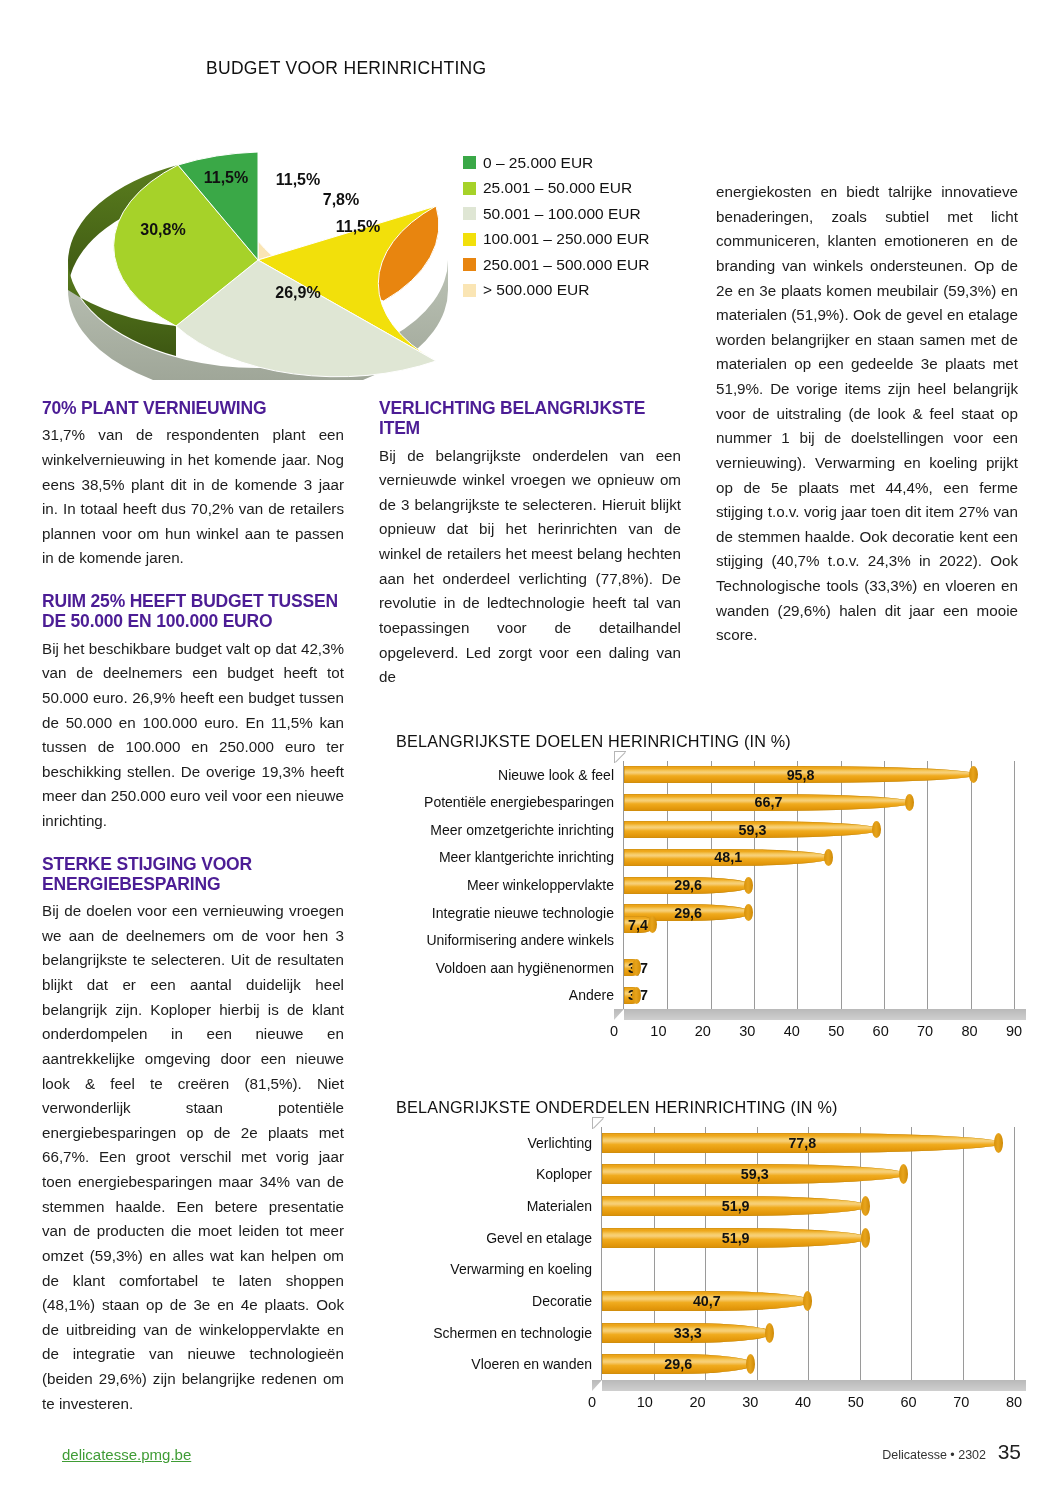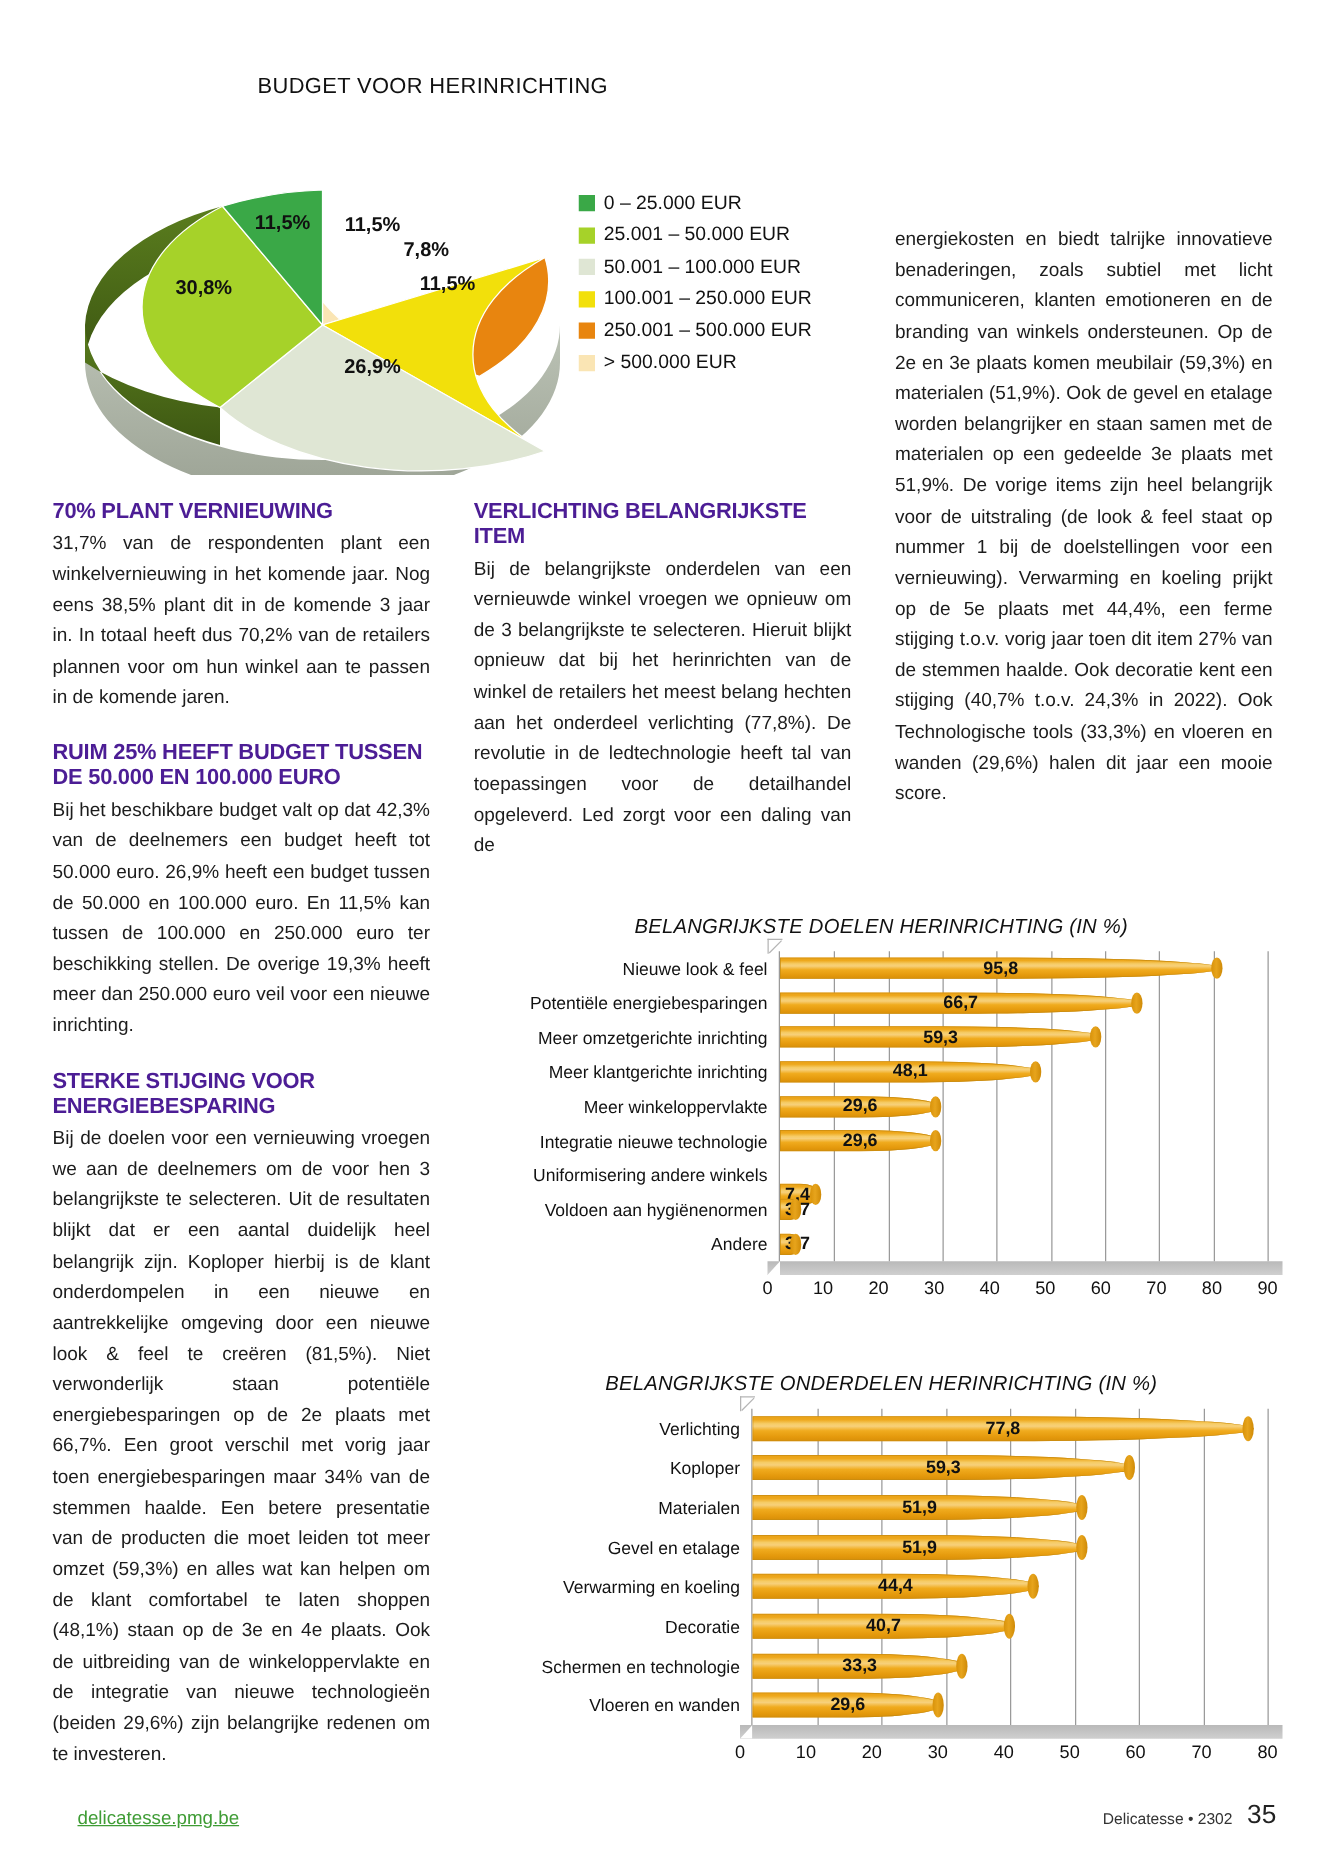--- a/index.html
+++ b/index.html
@@ -42,22 +42,22 @@
     font-size:15.2px;line-height:1.62;text-align:justify;
     color:#1c1c1c;
     -webkit-hyphens:none;hyphens:none;
   }
   .col .blk{margin-bottom:20px;}
   .col .blk:last-child{margin-bottom:0;}
 
   
   .chart{position:absolute;}
   .chart-title{
-    text-align:center;font-size:16.2px;color:#111;letter-spacing:.2px;
-    margin-bottom:10px;white-space:nowrap;font-style:italic;
+    text-align:left;font-size:16.2px;color:#111;letter-spacing:.2px;
+    margin-bottom:10px;white-space:nowrap;
   }
   .chart-body{position:relative;display:flex;}
   .cat-col{
     flex:0 0 auto;text-align:right;padding-right:9px;
     display:flex;flex-direction:column;justify-content:space-between;
   }
   .cat-label{
     font-size:14px;color:#111;line-height:1;
     display:flex;align-items:center;justify-content:flex-end;
     white-space:nowrap;
@@ -280,21 +280,21 @@
           <div class="row" style="position: absolute; left: 0px; right: 0px; top: 115.5px; height: 17px;">
             <div class="bar" style="width: 32.8889%;">
               <div class="bar-value" style="left: 50%; transform: translate(-50%, -50%);">29,6</div>
             </div>
           </div>
           <div class="row" style="position: absolute; left: 0px; right: 0px; top: 143.056px; height: 17px;">
             <div class="bar" style="width: 32.8889%;">
               <div class="bar-value" style="left: 50%; transform: translate(-50%, -50%);">29,6</div>
             </div>
           </div>
-          <div class="row" style="position: absolute; left: 0px; right: 0px; top: 186px; height: 17px;">
+          <div class="row" style="position: absolute; left: 0px; right: 0px; top: 155px; height: 17px;">
             <div class="bar" style="width: 8.22222%;">
               <div class="bar-value" style="left: 4px; transform: translateY(-50%);">7,4</div>
             </div>
           </div>
           <div class="row" style="position: absolute; left: 0px; right: 0px; top: 198.167px; height: 17px;">
             <div class="bar" style="width: 4.11111%;">
               <div class="bar-value" style="left: 4px; transform: translateY(-50%);">3,7</div>
             </div>
           </div>
           <div class="row" style="position: absolute; left: 0px; right: 0px; top: 225.722px; height: 17px;">
@@ -355,25 +355,20 @@
           <div class="row" style="position: absolute; left: 0px; right: 0px; top: 69.0625px; height: 20px;">
             <div class="bar" style="width: 64.875%;">
               <div class="bar-value" style="left: 50%; transform: translate(-50%, -50%);">51,9</div>
             </div>
           </div>
           <div class="row" style="position: absolute; left: 0px; right: 0px; top: 100.688px; height: 20px;">
             <div class="bar" style="width: 64.875%;">
               <div class="bar-value" style="left: 50%; transform: translate(-50%, -50%);">51,9</div>
             </div>
           </div>
-          <div class="row" style="position: absolute; left: 0px; right: 0px; top: 132.312px; height: 20px;">
-            <div class="bar" style="width: 55.5%;">
-              <div class="bar-value" style="left: 50%; transform: translate(-50%, -50%);">44,4</div>
-            </div>
-          </div>
           <div class="row" style="position: absolute; left: 0px; right: 0px; top: 163.938px; height: 20px;">
             <div class="bar" style="width: 50.875%;">
               <div class="bar-value" style="left: 50%; transform: translate(-50%, -50%);">40,7</div>
             </div>
           </div>
           <div class="row" style="position: absolute; left: 0px; right: 0px; top: 195.562px; height: 20px;">
             <div class="bar" style="width: 41.625%;">
               <div class="bar-value" style="left: 50%; transform: translate(-50%, -50%);">33,3</div>
             </div>
           </div>

